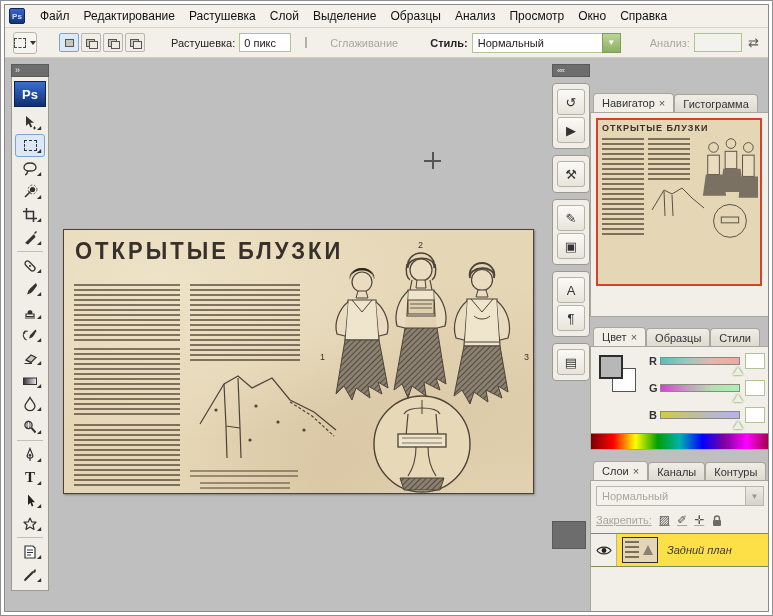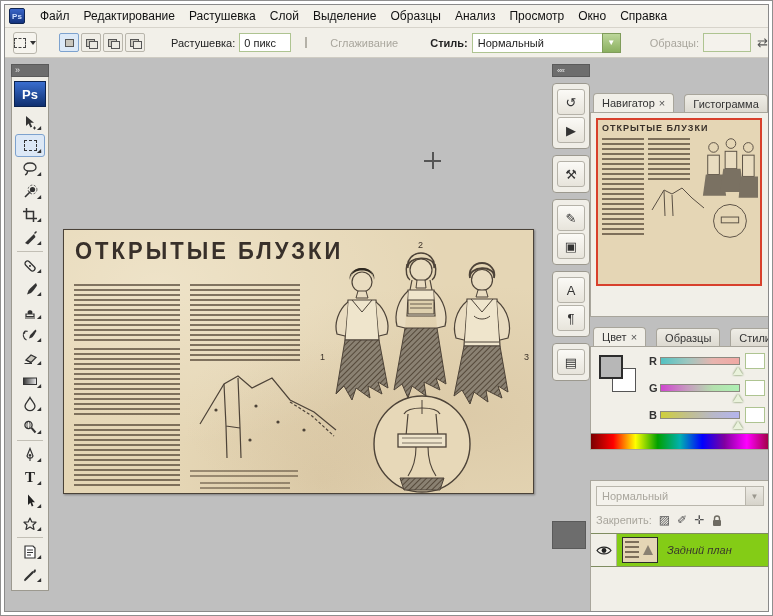--- a/index.html
+++ b/index.html
@@ -68,21 +68,21 @@
 
   
   .strip { position:absolute; top:6px; right:178px; width:38px; bottom:-6px; }
   .strip-header { height:13px; background:#6d6d6d; border:1px solid #5a5a5a; color:#e8e8e8; font-size:8px; line-height:11px; padding-left:4px; letter-spacing:-1px; }
   .strip-group { background:#f0eee7; border:1px solid #9c998f; border-radius:4px; margin-top:6px; padding:3px 0; }
   .strip-btn { width:28px; height:26px; margin:2px auto; border:1px solid #b5b2a8; border-radius:3px; background:linear-gradient(#fbfaf6,#e7e4db); display:flex; align-items:center; justify-content:center; font-size:13px; color:#333; }
   .strip-footer { height:28px; background:#6d6d6d; border:1px solid #5a5a5a; margin-top:140px; width:34px; }
 
   
   .panels { position:absolute; top:6px; right:-2px; width:180px; bottom:-6px; overflow:hidden; font-size:11px; }
-  .tabs { display:flex; align-items:flex-end; height:21px; padding-left:3px; gap:10px; }
+  .tabs { display:flex; align-items:flex-end; height:21px; padding-left:3px; gap:0; }
   .tab { border:1px solid #a8a59b; border-bottom:none; border-radius:4px 4px 0 0; padding:3px 8px 2px; font-size:11px; background:linear-gradient(#efede6,#ddDAD1); color:#333; white-space:nowrap; }
   .tab.active { background:#f1efe8; position:relative; z-index:2; padding-bottom:3px; }
   .tab .x { margin-left:4px; color:#555; }
   .panel-body { background:#f1efe8; border:1px solid #a8a59b; position:relative; }
 
   .nav-group { position:absolute; top:27px; left:0; right:0; height:226px; }
   .nav-body { height:205px; }
   .nav-thumb { position:absolute; left:5px; top:5px; right:7px; height:168px; border:2px solid #d8402c; background:#e5d6b5; overflow:hidden; }
   .nav-thumb .mini-title { position:absolute; left:4px; top:3px; font-size:9px; font-weight:bold; letter-spacing:1px; color:#38302a; white-space:nowrap; }
   .nav-zoombar { position:absolute; left:0; right:0; bottom:0; height:26px; border-top:1px solid #c4c1b7; display:flex; align-items:center; }
@@ -107,23 +107,23 @@
   .bar-b { background:linear-gradient(90deg,#cfcf3a,#c2c08a,#b8b8c8,#b4b4ee); }
   .spectrum { position:absolute; left:0; right:0; bottom:0; height:16px; border-top:1px solid #8d8a81;
      background:linear-gradient(90deg,#7a0000,#ff0000,#ffff00,#00a000,#00b0b0,#0000ff,#8000a0,#ff00ff,#a00040); }
 
   .layers-group { position:absolute; top:395px; left:0; right:0; bottom:0; }
   .layers-body { position:absolute; top:21px; left:0; right:0; bottom:0; }
   .blend-row { display:flex; margin:5px 5px 0; }
   .blend-dd { flex:1; display:flex; height:20px; }
   .blend-dd .field { flex:1; border:1px solid #b9b6ac; border-right:none; background:#f4f2ec; color:#a9a69d; padding:2px 5px; display:flex; align-items:center; }
   .blend-dd .btn { width:19px; border:1px solid #b9b6ac; background:linear-gradient(#eceae3,#d6d3ca); color:#9a978e; font-size:8px; display:flex; align-items:center; justify-content:center; }
-  .lock-row { display:flex; align-items:center; margin:7px 5px 6px; color:#a9a69d; font-size:11px; gap:7px; }
+  .lock-row { display:flex; align-items:center; margin:7px 5px 6px; color:#a9a69d; font-size:11px; gap:7px;text-decoration:underline; }
   .lock-ic { font-size:12px; color:#555; }
-  .layer-row { display:flex; align-items:center; height:34px; background:#84cc16; border-top:1px solid #7f8c60; border-bottom:1px solid #7f8c60; }
+  .layer-row { display:flex; align-items:center; height:34px; background:#fde047; border-top:1px solid #7f8c60; border-bottom:1px solid #7f8c60; }
   .eye-cell { width:26px; height:100%; background:#f1efe8; border-right:1px solid #b5b2a8; display:flex; align-items:center; justify-content:center; }
   .layer-thumb { width:36px; height:26px; margin-left:5px; border:1px solid #2c2c2c; background:#e5d6b5; position:relative; overflow:hidden; }
   .layer-name { margin-left:9px; font-style:italic; font-size:11px; color:#3a382c; }
 </style>
 </head>
 <body>
 
 <div class="window">
 <div class="app">
 
@@ -168,21 +168,21 @@
     <span class="opt-label" style="font-weight:normal">Растушевка:</span>
     <input class="green-input" value="0 пикс" style="">
     <span class="checkbox"></span>
     <span class="disabledtext">Сглаживание</span>
     <div class="vsep" style="margin-left:14px"></div>
     <span class="opt-label" style="font-weight:bold">Стиль:</span>
     <div class="style-dd">
       <div class="field">Нормальный</div>
       <div class="btn">▼</div>
     </div>
-    <span class="opt-label disabled">Образцы:</span>
+    <span class="opt-label disabled">Анализ:</span>
     <input class="green-input small" value="" style="">
     <span class="swap-glyph">⇄</span>
     <span class="opt-label disabled">Высота:</span>
   </div>
 
   <div class="content">
 
     <div class="toolbar">
       <div class="toolbar-header">»</div>
       <div class="toolbar-body">
@@ -511,20 +511,25 @@
             <div class="ch-bar bar-b">
                   <span class="tri" style="left:72px"></span>
                 </div>
             <div class="ch-val"></div>
           </div>
           <div class="spectrum"></div>
         </div>
       </div>
 
       <div class="layers-group">
+        <div class="tabs">
+          <div class="tab active"><span>Слои</span><span class="x">×</span></div>
+          <div class="tab"><span>Каналы</span></div>
+          <div class="tab"><span>Контуры</span></div>
+        </div>
         <div class="panel-body layers-body">
           <div class="blend-row">
             <div class="blend-dd">
               <div class="field">Нормальный</div>
               <div class="btn">▼</div>
             </div>
           </div>
           <div class="lock-row">
             <span>Закрепить:</span>
             <span class="lock-ic">▨</span>

